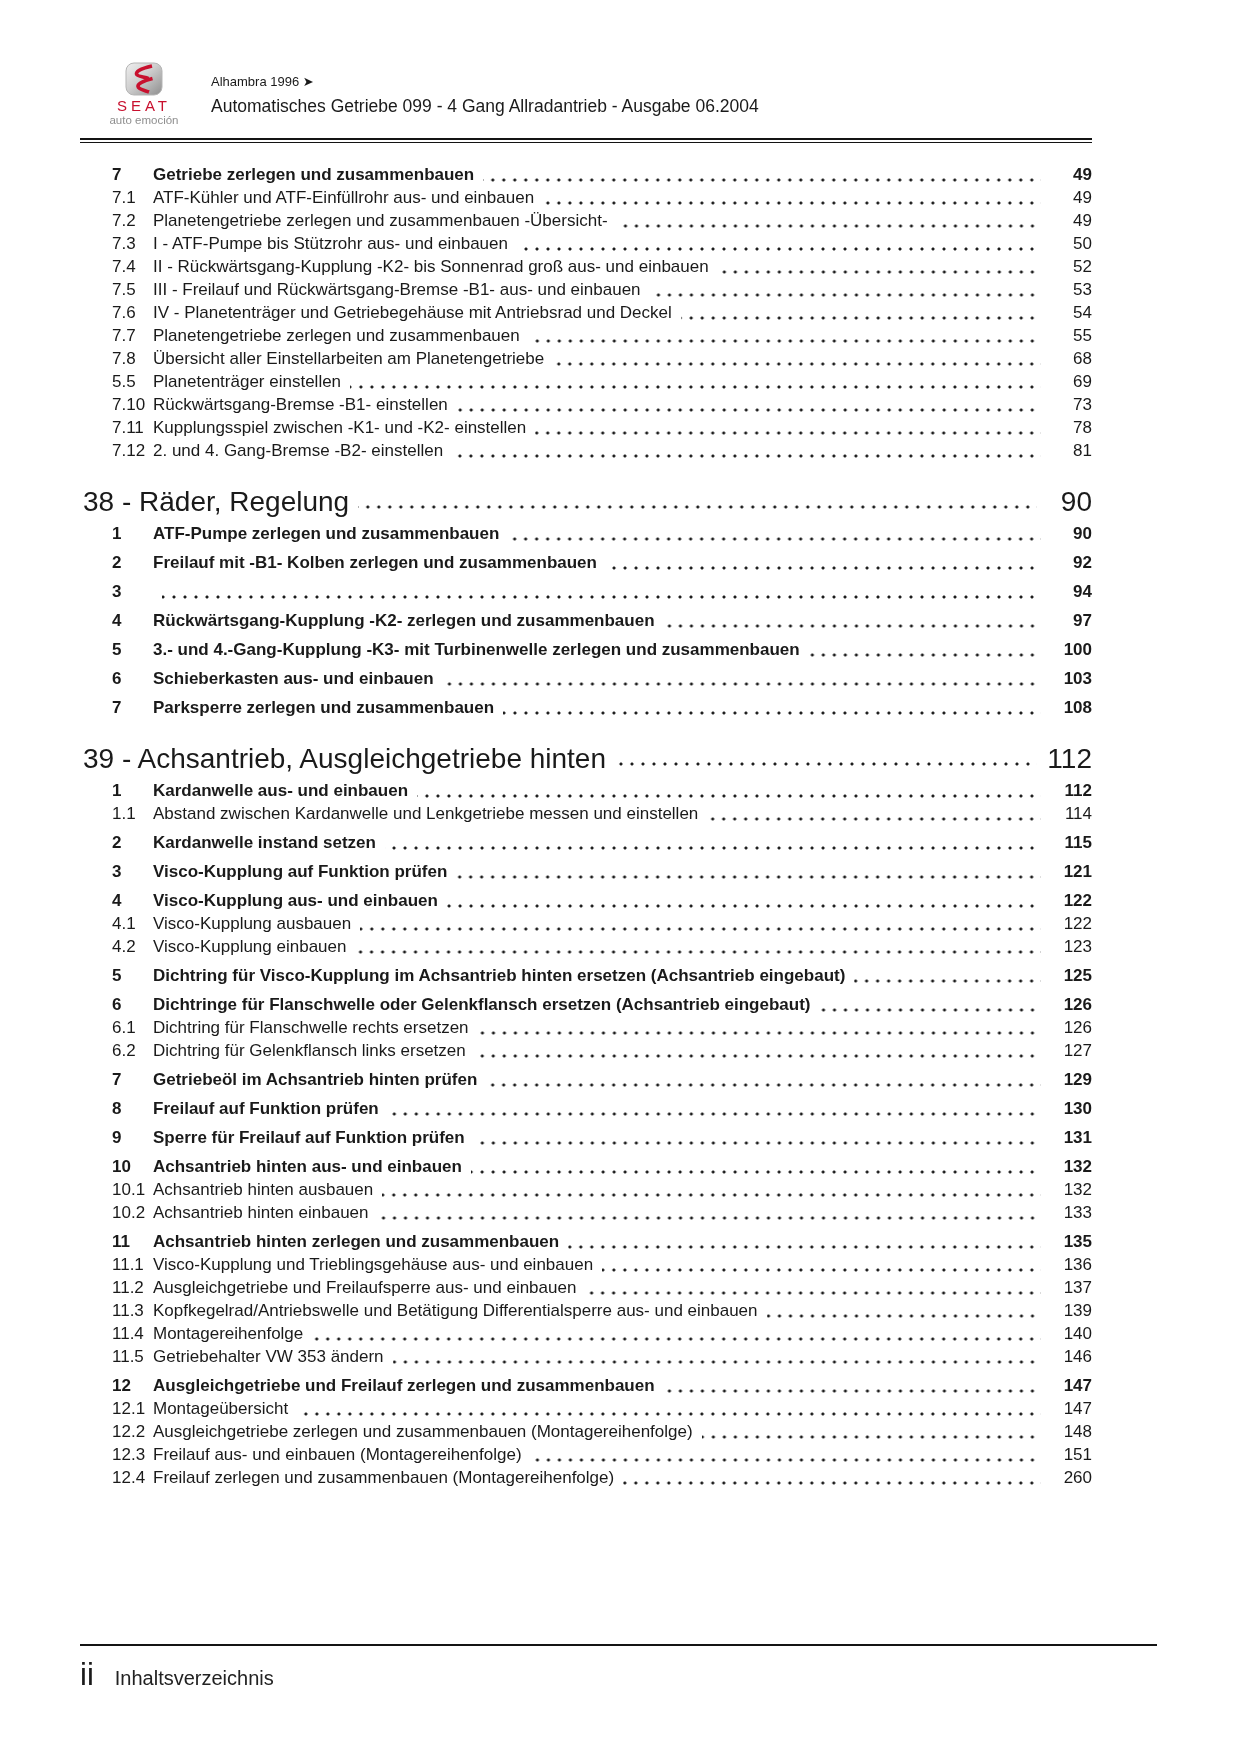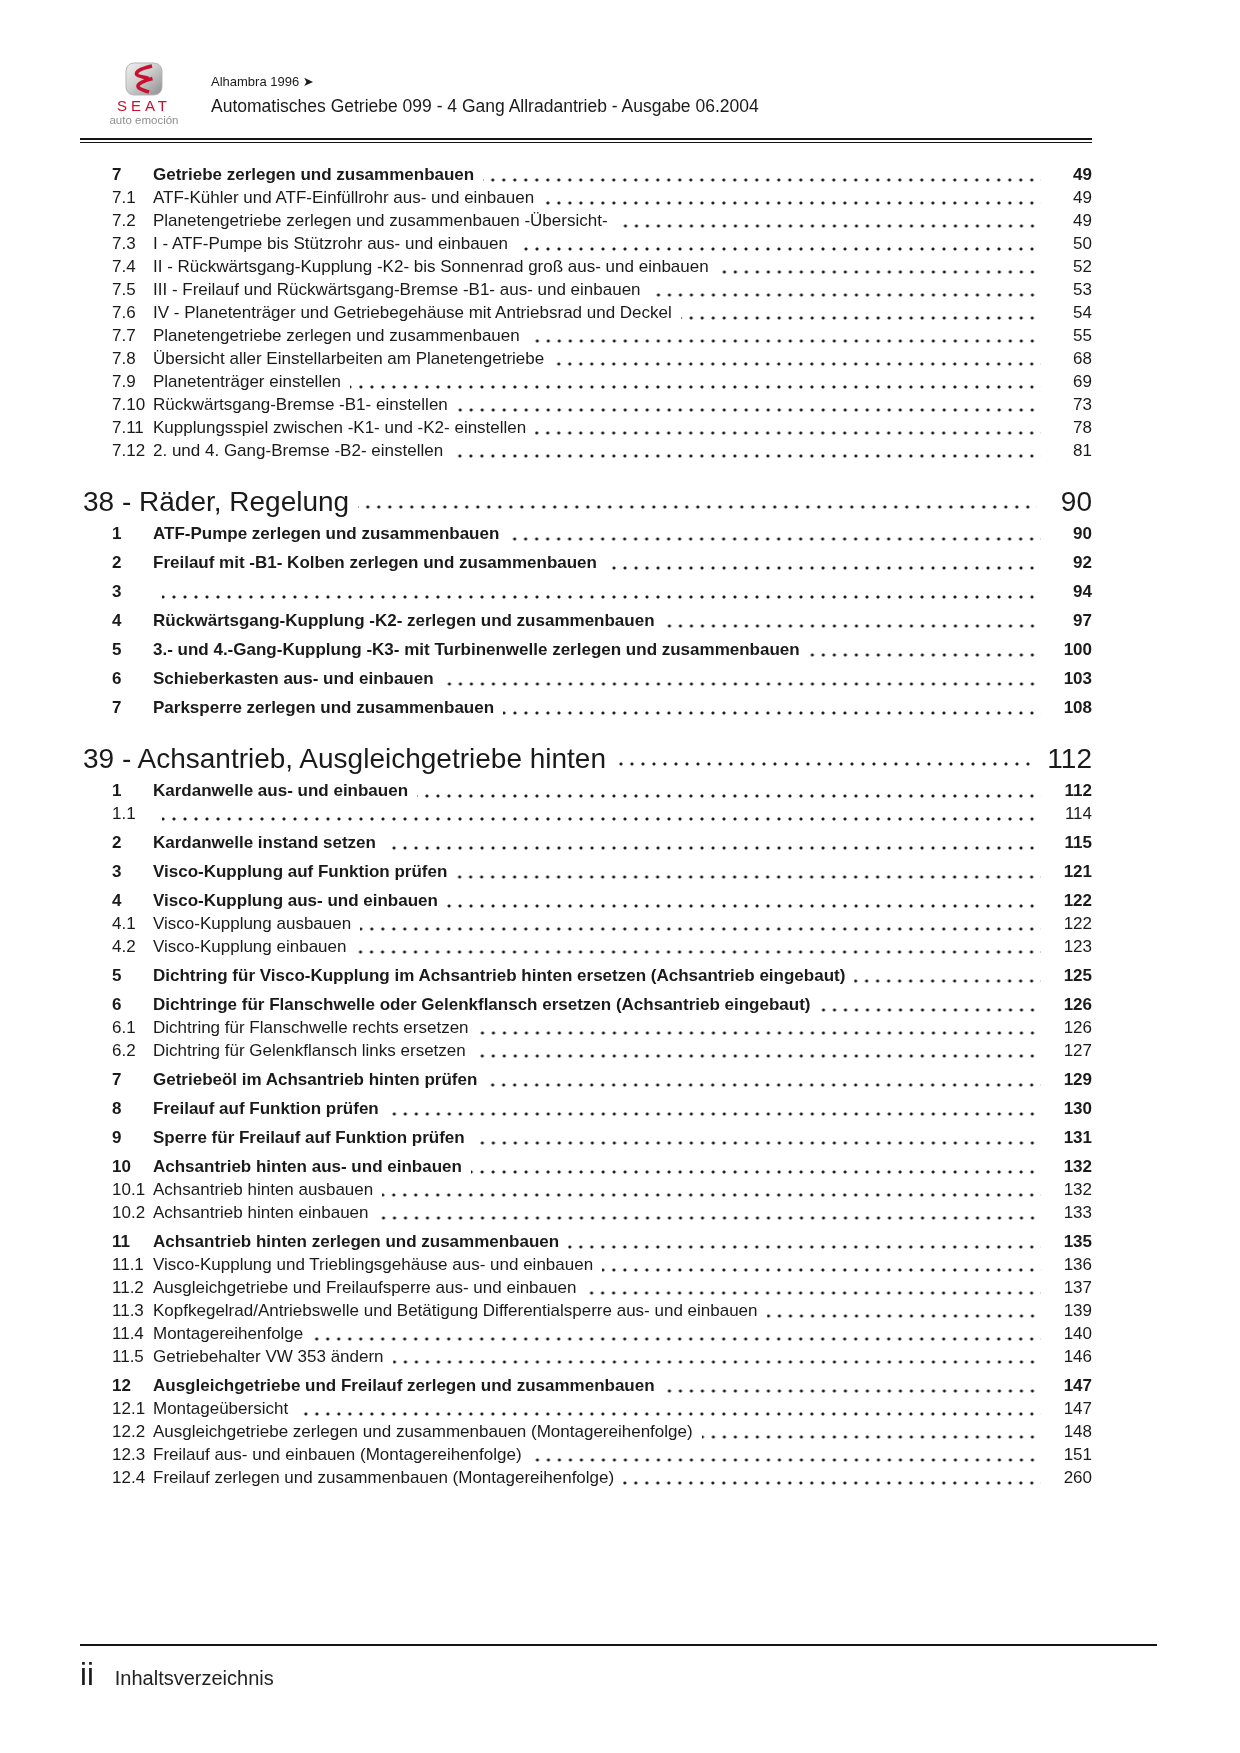--- a/index.html
+++ b/index.html
@@ -135,21 +135,21 @@
   </div>
 
   <div class="toc-row">
     <span class="num">7.8</span>
     <span class="title">Übersicht aller Einstellarbeiten am Planetengetriebe</span>
     <span class="dots"></span>
     <span class="page-num">68</span>
   </div>
 
   <div class="toc-row">
-    <span class="num">7.9</span>
+    <span class="num">5.5</span>
     <span class="title">Planetenträger einstellen</span>
     <span class="dots"></span>
     <span class="page-num">69</span>
   </div>
 
   <div class="toc-row">
     <span class="num">7.10</span>
     <span class="title">Rückwärtsgang-Bremse -B1- einstellen</span>
     <span class="dots"></span>
     <span class="page-num">73</span>
@@ -231,20 +231,21 @@
 
   <div class="toc-row bold">
     <span class="num">1</span>
     <span class="title">Kardanwelle aus- und einbauen</span>
     <span class="dots"></span>
     <span class="page-num">112</span>
   </div>
 
   <div class="toc-row">
     <span class="num">1.1</span>
+    <span class="title">Abstand zwischen Kardanwelle und Lenkgetriebe messen und einstellen</span>
     <span class="dots"></span>
     <span class="page-num">114</span>
   </div>
 
   <div class="toc-row bold">
     <span class="num">2</span>
     <span class="title">Kardanwelle instand setzen</span>
     <span class="dots"></span>
     <span class="page-num">115</span>
   </div>

